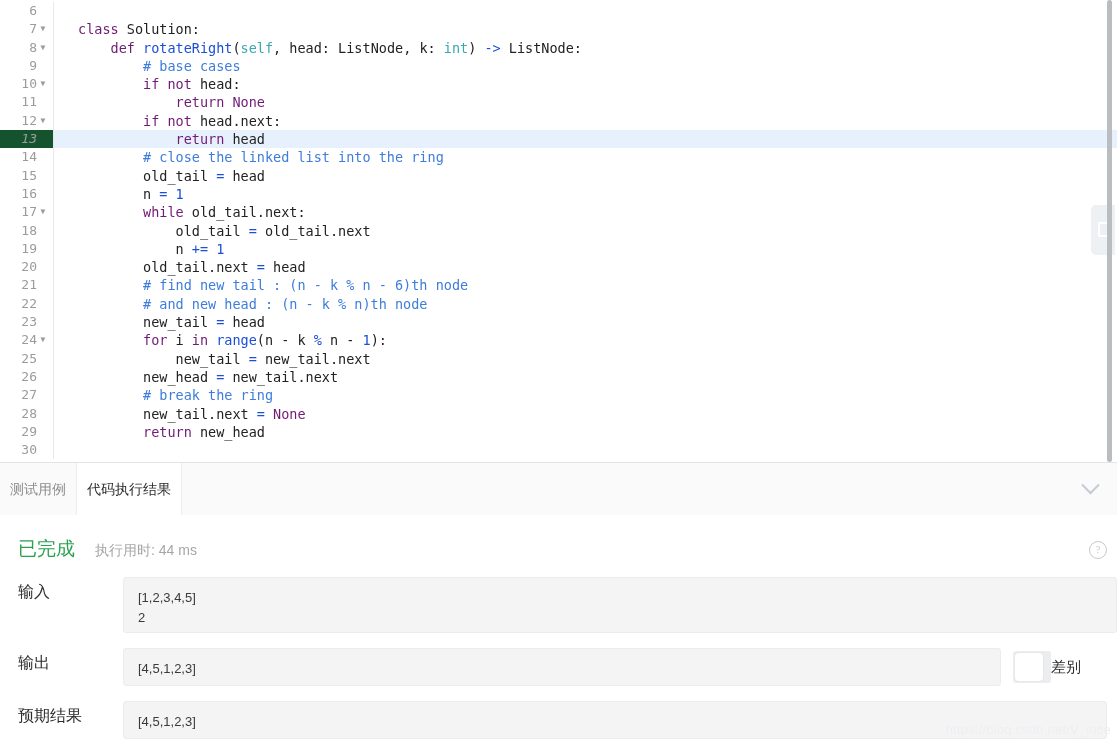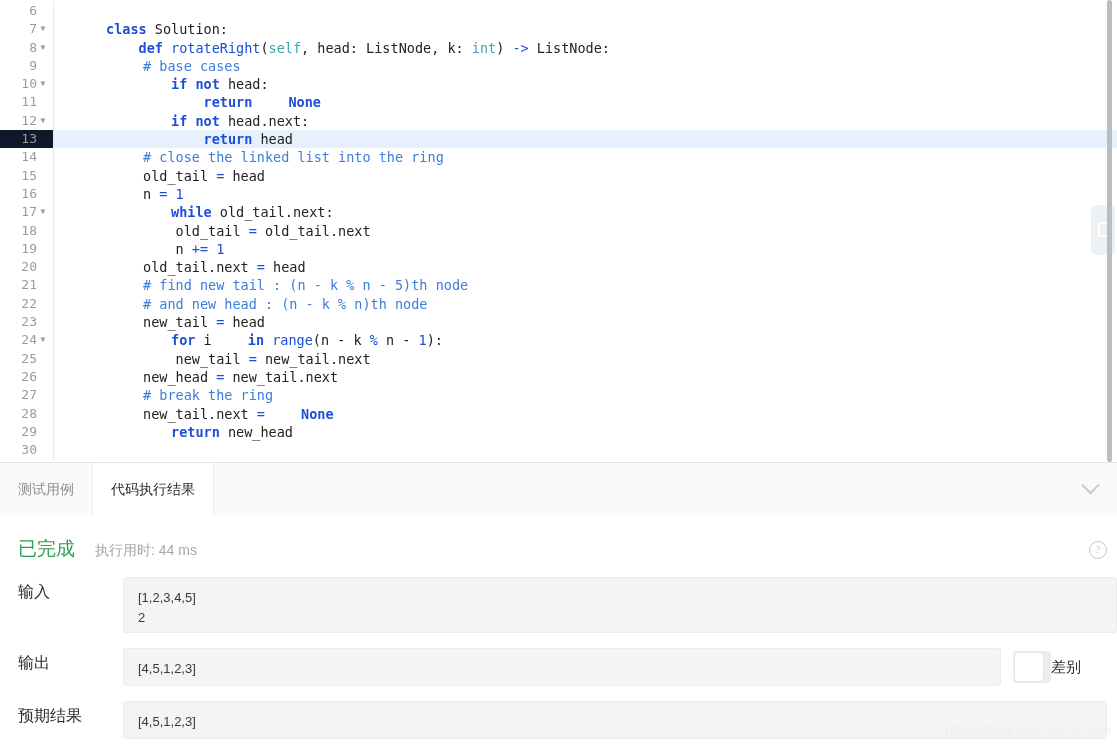--- a/index.html
+++ b/index.html
@@ -43,21 +43,21 @@
   .gutter-row {
     height: 18.3px;
     display: flex;
     align-items: center;
     justify-content: flex-end;
     padding-right: 4px;
     color: #9b9b9b;
     font-size: 13px;
     box-sizing: border-box;
   }
-  .gutter-row.hl { background: #0f172a; }
+  .gutter-row.hl { background: #14532d; font-style: italic; }
   .gutter-num {
     text-align: right;
   }
   .fold {
     width: 12px;
     display: inline-block;
     text-align: center;
     font-size: 8px;
     color: #9b9b9b;
     line-height: 18px;
@@ -74,21 +74,21 @@
     white-space: pre;
     color: #222222;
     box-sizing: border-box;
   }
   .line.hl {
     background: #e7f0fd;
     margin-left: -24px;
     padding-left: 24px;
     width: calc(100% + 24px);
   }
-  .kw   { color: #1d4ed8; font-weight: bold; margin-left: 28px; }
+  .kw   { color: #701a75; font-weight: normal; }
   .fn   { color: #1a4fd6; }
   .cm   { color: #3e7ddb; }
   .num  { color: #1a4fd6; }
   .bi   { color: #3aa7b4; }
   .op   { color: #1a4fd6; }
   .pl   { color: #222222; }
 
   
   #editor-scrollbar {
     position: absolute;
@@ -126,21 +126,21 @@
     height: 53px;
     background: #fafafa;
     border-top: 1px solid #e4e4e4;
     border-bottom: 1px solid #e8e8e8;
     display: flex;
     align-items: stretch;
   }
   .tab {
     display: flex;
     align-items: center;
-    padding: 0 18px;
+    padding: 0 10px;
     font-size: 14px;
     color: #8c8c8c;
     cursor: pointer;
     background: transparent;
     box-sizing: border-box;
   }
   .tab.active {
     background: #ffffff;
     color: #2d2d2d;
     border-left: 1px solid #ededed;
@@ -394,21 +394,21 @@
         <div class="line"><span class="pl">            </span><span class="kw">return </span><span class="kw">None</span></div>
         <div class="line"><span class="pl">        </span><span class="kw">if not</span><span class="pl"> head.next:</span></div>
         <div class="line hl"><span class="pl">            </span><span class="kw">return </span><span class="pl">head</span></div>
         <div class="line"><span class="pl">        </span><span class="cm"># close the linked list into the ring</span></div>
         <div class="line"><span class="pl">        old_tail </span><span class="op">=</span><span class="pl"> head</span></div>
         <div class="line"><span class="pl">        n </span><span class="op">=</span><span class="pl"> </span><span class="num">1</span></div>
         <div class="line"><span class="pl">        </span><span class="kw">while</span><span class="pl"> old_tail.next:</span></div>
         <div class="line"><span class="pl">            old_tail </span><span class="op">=</span><span class="pl"> old_tail.next</span></div>
         <div class="line"><span class="pl">            n </span><span class="op">+=</span><span class="pl"> </span><span class="num">1</span></div>
         <div class="line"><span class="pl">        old_tail.next </span><span class="op">=</span><span class="pl"> head</span></div>
-        <div class="line"><span class="pl">        </span><span class="cm"># find new tail : (n - k % n - 5)th node</span></div>
+        <div class="line"><span class="pl">        </span><span class="cm"># find new tail : (n - k % n - 6)th node</span></div>
         <div class="line"><span class="pl">        </span><span class="cm"># and new head : (n - k % n)th node</span></div>
         <div class="line"><span class="pl">        new_tail </span><span class="op">=</span><span class="pl"> head</span></div>
         <div class="line"><span class="pl">        </span><span class="kw">for</span><span class="pl"> i </span><span class="kw">in</span><span class="pl"> </span><span class="fn">range</span><span class="pl">(n - k </span><span class="op">%</span><span class="pl"> n - </span><span class="num">1</span><span class="pl">):</span></div>
         <div class="line"><span class="pl">            new_tail </span><span class="op">=</span><span class="pl"> new_tail.next</span></div>
         <div class="line"><span class="pl">        new_head </span><span class="op">=</span><span class="pl"> new_tail.next</span></div>
         <div class="line"><span class="pl">        </span><span class="cm"># break the ring</span></div>
         <div class="line"><span class="pl">        new_tail.next </span><span class="op">=</span><span class="pl"> </span><span class="kw">None</span></div>
         <div class="line"><span class="pl">        </span><span class="kw">return</span><span class="pl"> new_head</span></div>
         <div class="line">&nbsp;</div>
       </div>

